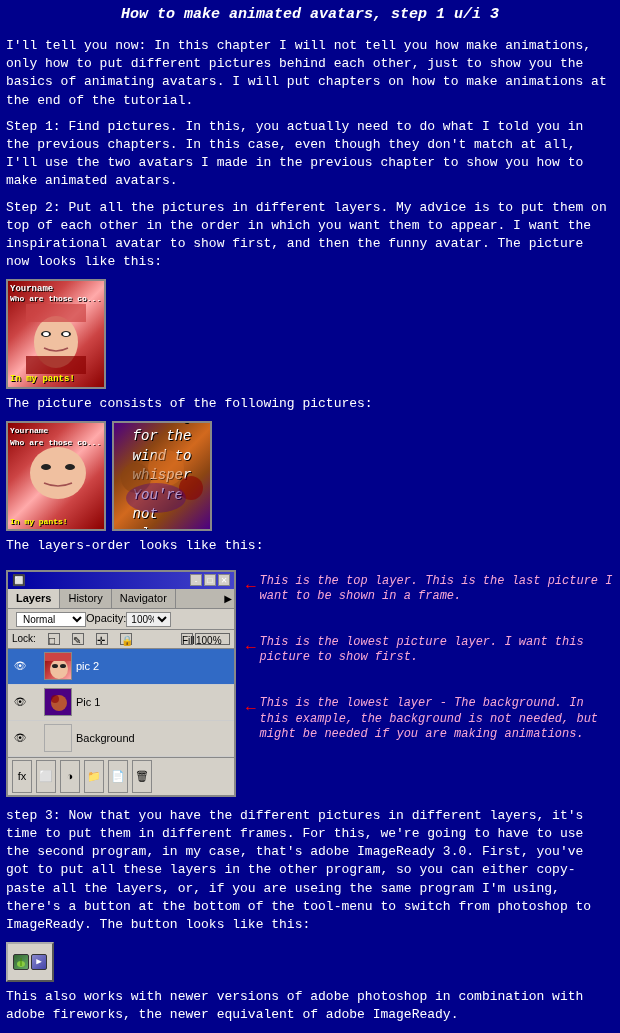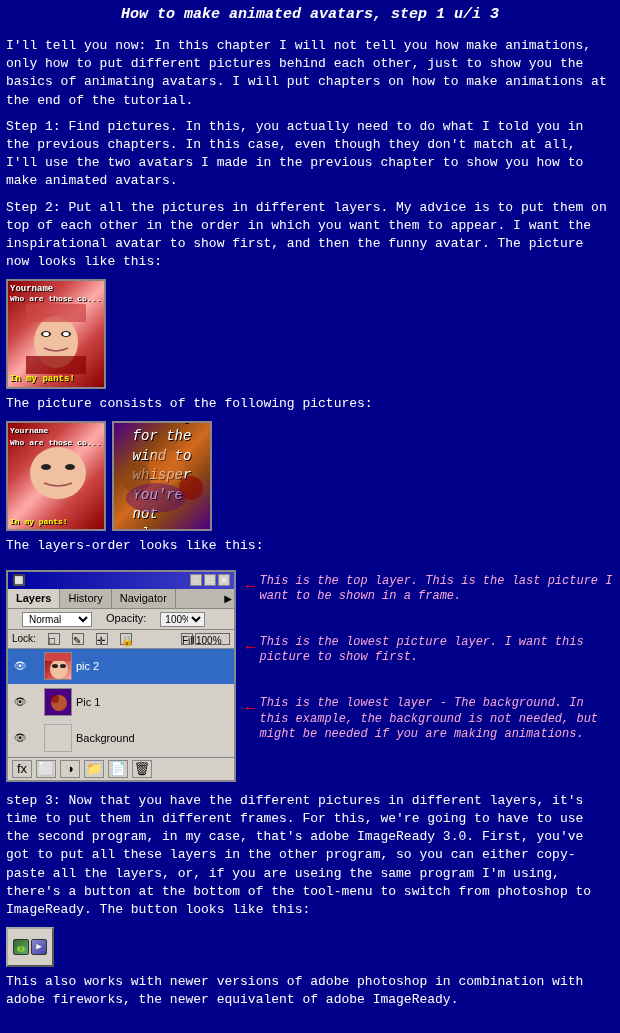--- a/index.html
+++ b/index.html
@@ -148,22 +148,22 @@
     .layers-tab.active {
       background: #d4d0c8;
       font-weight: bold;
     }
     .layers-tab.inactive {
       background: #bbb8b0;
     }
     .layers-options {
       display: flex;
       align-items: center;
-      padding: 2px 14px;
-      gap: 14px;
+      padding: 2px 8px;
+      gap: 0;
       border-bottom: 1px solid #888;
     }
     .layers-select {
       font-size: 10px;
       background: white;
       border: 1px solid #888;
       padding: 0 2px;
       width: 70px;
     }
     .layers-lock {
@@ -229,27 +229,27 @@
       font-size: 11px;
     }
     .layers-bottom {
       display: flex;
       padding: 2px 4px;
       gap: 4px;
       border-top: 1px solid #888;
     }
     .layers-bottom-btn {
       width: 20px;
-      height: 18px;
+      height: 33px;
       background: #d4d0c8;
       border: 1px solid #888;
       display: flex;
       align-items: center;
       justify-content: center;
-      font-size: 13px;
+      font-size: 11px;
       cursor: pointer;
     }
     
     .layers-section {
       display: flex;
       gap: 10px;
       align-items: flex-start;
       margin: 4px 0;
     }
     .annotations {

